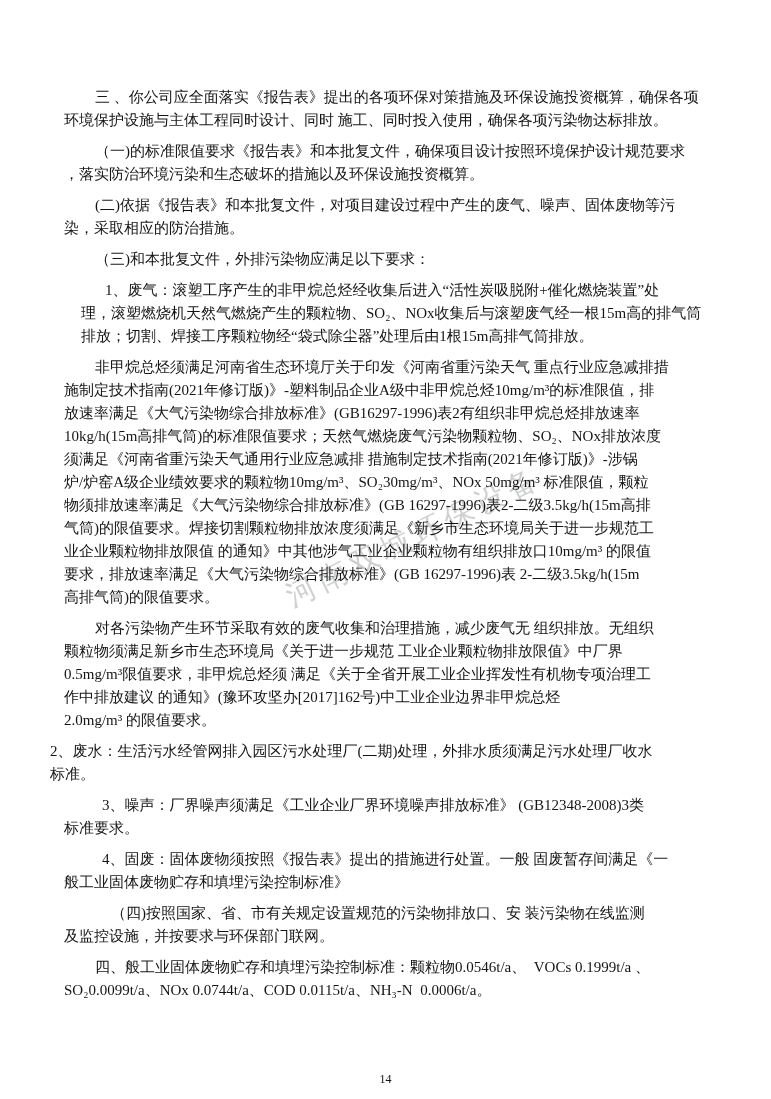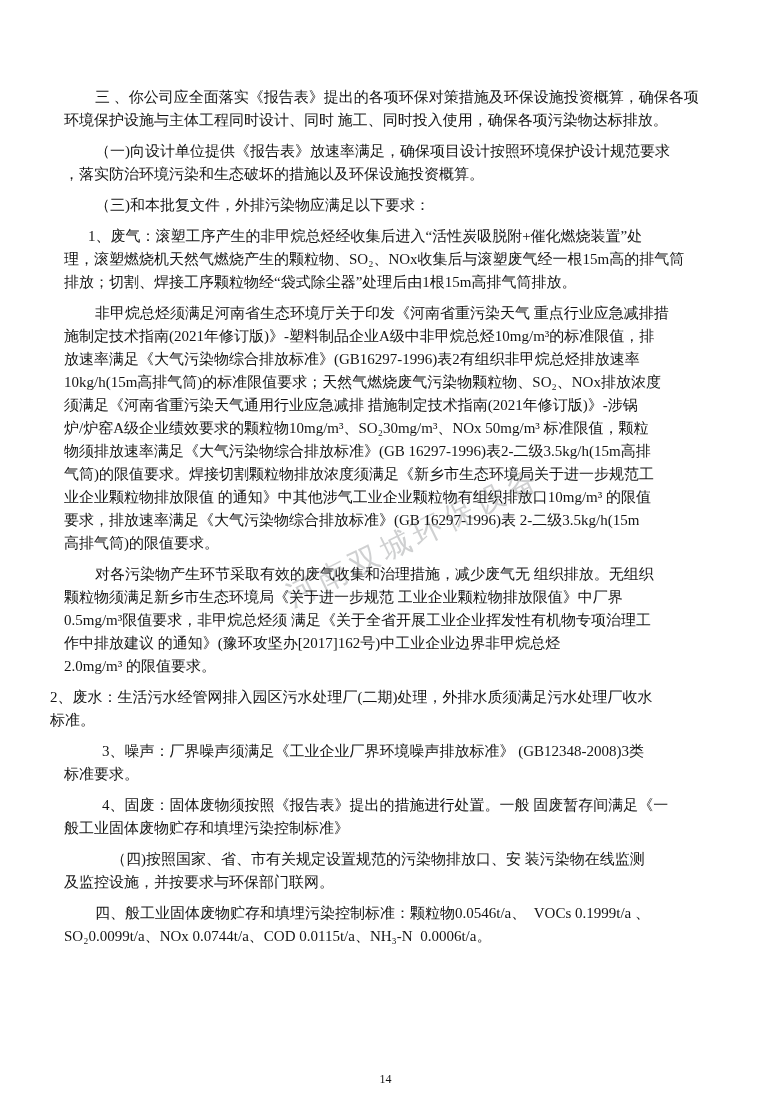--- a/index.html
+++ b/index.html
@@ -18,21 +18,21 @@
     font-size:15px;
     line-height:23px;
     text-align:justify;
   }
   .para{
     margin:0 0 8px 0;
     white-space:pre-wrap;
     word-break:break-all;
   }
   .indent-2{text-indent:31px;}
-  .indent-15{text-indent:24px;}
+  .indent-15{text-indent:24px;margin-left:17px;}
   .indent-25{text-indent:38px;}
   .indent-3{text-indent:47px;}
   .outdent{margin-left:-14px;text-indent:0;}
   .small-indent{text-indent:5px;margin-left:4px;}
   .gap-lg{margin-top:3px;}
   .watermark{
     position:absolute;
     left:288px;top:578px;
     transform:rotate(-26deg);
     transform-origin:left center;
@@ -56,22 +56,24 @@
 </head>
 <body>
 
 <div class="page">
 
   <div class="watermark">河南双城环保设备</div>
 
   <div class="body-text">
     <p class="para indent-2">三 、你公司应全面落实《报告表》提出的各项环保对策措施及环保设施投资概算，确保各项
 环境保护设施与主体工程同时设计、同时 施工、同时投入使用，确保各项污染物达标排放。</p>
-    <p class="para indent-2">（一)向设计单位提供《报告表》放速率满足，确保项目设计按照环境保护设计规范要求
+    <p class="para indent-2">（一)的标准限值要求《报告表》和本批复文件，确保项目设计按照环境保护设计规范要求
 ，落实防治环境污染和生态破坏的措施以及环保设施投资概算。</p>
+    <p class="para indent-2">(二)依据《报告表》和本批复文件，对项目建设过程中产生的废气、噪声、固体废物等污
+染，采取相应的防治措施。</p>
     <p class="para indent-2">（三)和本批复文件，外排污染物应满足以下要求：</p>
     <p class="para indent-15">1、废气：滚塑工序产生的非甲烷总烃经收集后进入“活性炭吸脱附+催化燃烧装置”处
 理，滚塑燃烧机天然气燃烧产生的颗粒物、SO₂、NOx收集后与滚塑废气经一根15m高的排气筒
 排放；切割、焊接工序颗粒物经“袋式除尘器”处理后由1根15m高排气筒排放。</p>
     <p class="para indent-2 gap-lg">非甲烷总烃须满足河南省生态环境厅关于印发《河南省重污染天气 重点行业应急减排措
 施制定技术指南(2021年修订版)》-塑料制品企业A级中非甲烷总烃10mg/m³的标准限值，排
 放速率满足《大气污染物综合排放标准》(GB16297-1996)表2有组织非甲烷总烃排放速率
 10kg/h(15m高排气筒)的标准限值要求；天然气燃烧废气污染物颗粒物、SO₂、NOx排放浓度
 须满足《河南省重污染天气通用行业应急减排 措施制定技术指南(2021年修订版)》-涉锅
 炉/炉窑A级企业绩效要求的颗粒物10mg/m³、SO₂30mg/m³、NOx 50mg/m³ 标准限值，颗粒

